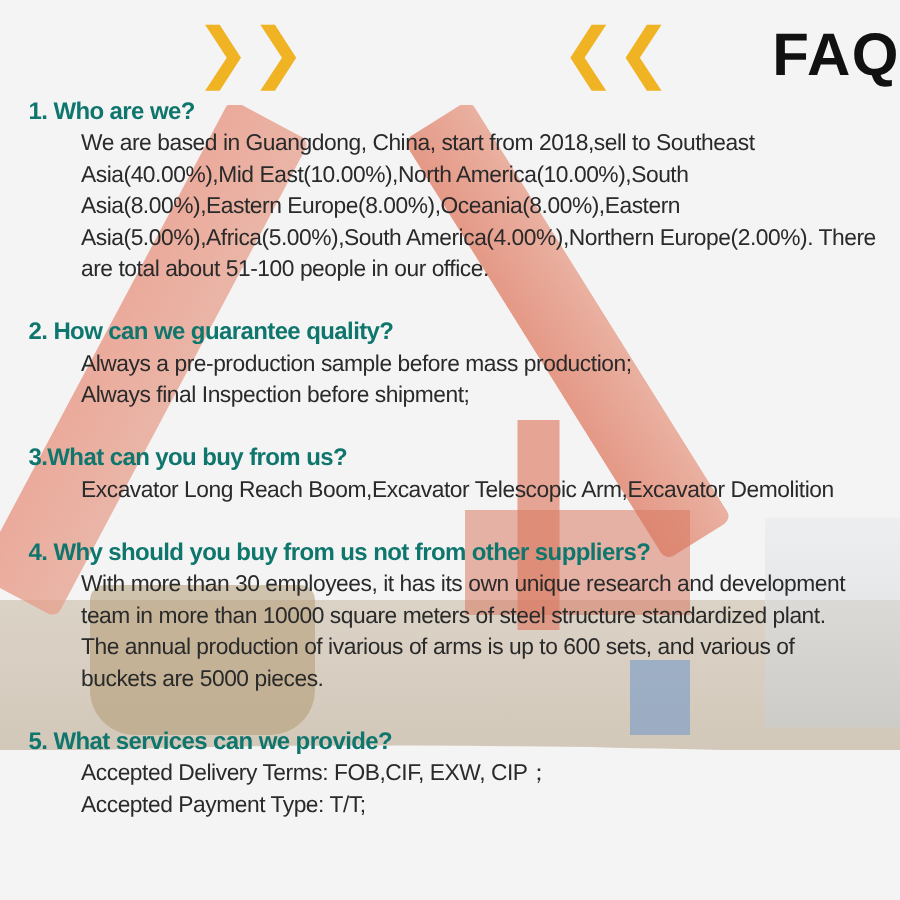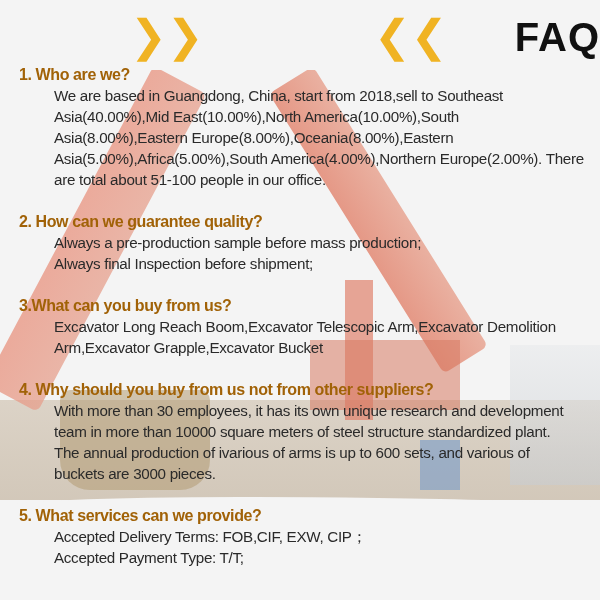--- a/index.html
+++ b/index.html
@@ -68,21 +68,21 @@
     }
     .chev-left { left: 130px; }
     .chev-right { left: 374px; }
     .title {
       position: absolute; left: 0; width: 600px; top: 0;
       text-align: right; font-weight: bold; font-size: 40px; color: #111;
       line-height: 46px; letter-spacing: 1px;
     }
     .faq { position: absolute; left: 19px; top: 64px; width: 575px; }
     .q {
-      font-weight: bold; font-size: 16px; color: #a16207; line-height: 21px;
+      font-weight: bold; font-size: 16px; color: #0f766e; line-height: 21px;
       letter-spacing: -0.4px;
     }
     .a {
       font-size: 15.2px; color: #2a2a2a; line-height: 21px;
       letter-spacing: -0.3px;
       margin-left: 35px;
     }
     .gap { height: 21px; }
   </style>
 </head>
@@ -120,29 +120,28 @@
     <div class="gap"></div>
     <div>
       <div class="q">2. How can we guarantee quality?</div>
       <div class="a">Always a pre-production sample before mass production;</div>
       <div class="a">Always final Inspection before shipment;</div>
     </div>
     <div class="gap"></div>
     <div>
       <div class="q">3.What can you buy from us?</div>
       <div class="a">Excavator Long Reach Boom,Excavator Telescopic Arm,Excavator Demolition</div>
-      <div class="a">Arm,Excavator Grapple,Excavator Bucket</div>
     </div>
     <div class="gap"></div>
     <div>
       <div class="q">4. Why should you buy from us not from other suppliers?</div>
       <div class="a">With more than 30 employees, it has its own unique research and development</div>
       <div class="a">team in more than 10000 square meters of steel structure standardized plant.</div>
       <div class="a">The annual production of ivarious of arms is up to 600 sets, and various of</div>
-      <div class="a">buckets are 3000 pieces.</div>
+      <div class="a">buckets are 5000 pieces.</div>
     </div>
     <div class="gap"></div>
     <div>
       <div class="q">5. What services can we provide?</div>
       <div class="a">Accepted Delivery Terms: FOB,CIF, EXW, CIP；</div>
       <div class="a">Accepted Payment Type: T/T;</div>
     </div>
   </div>
 </div>
 

